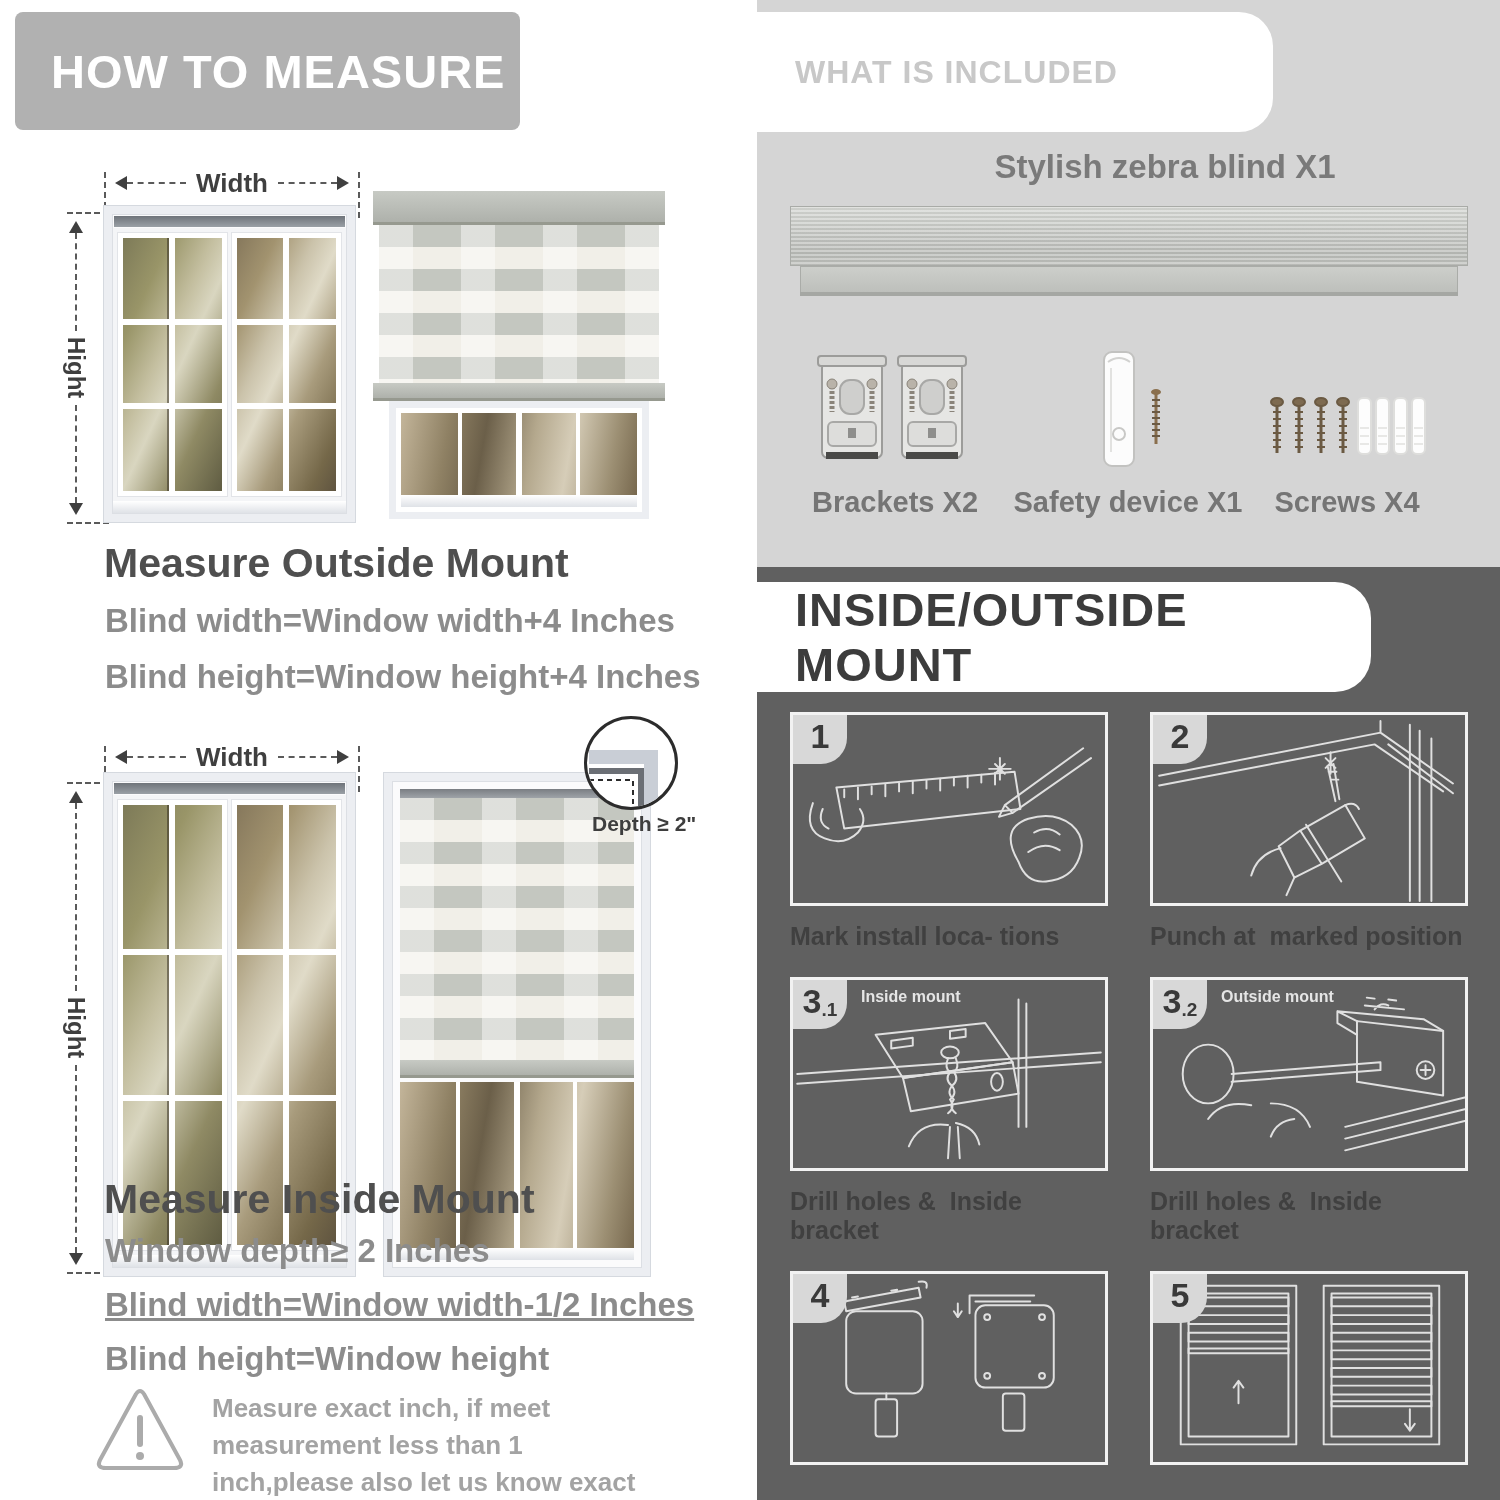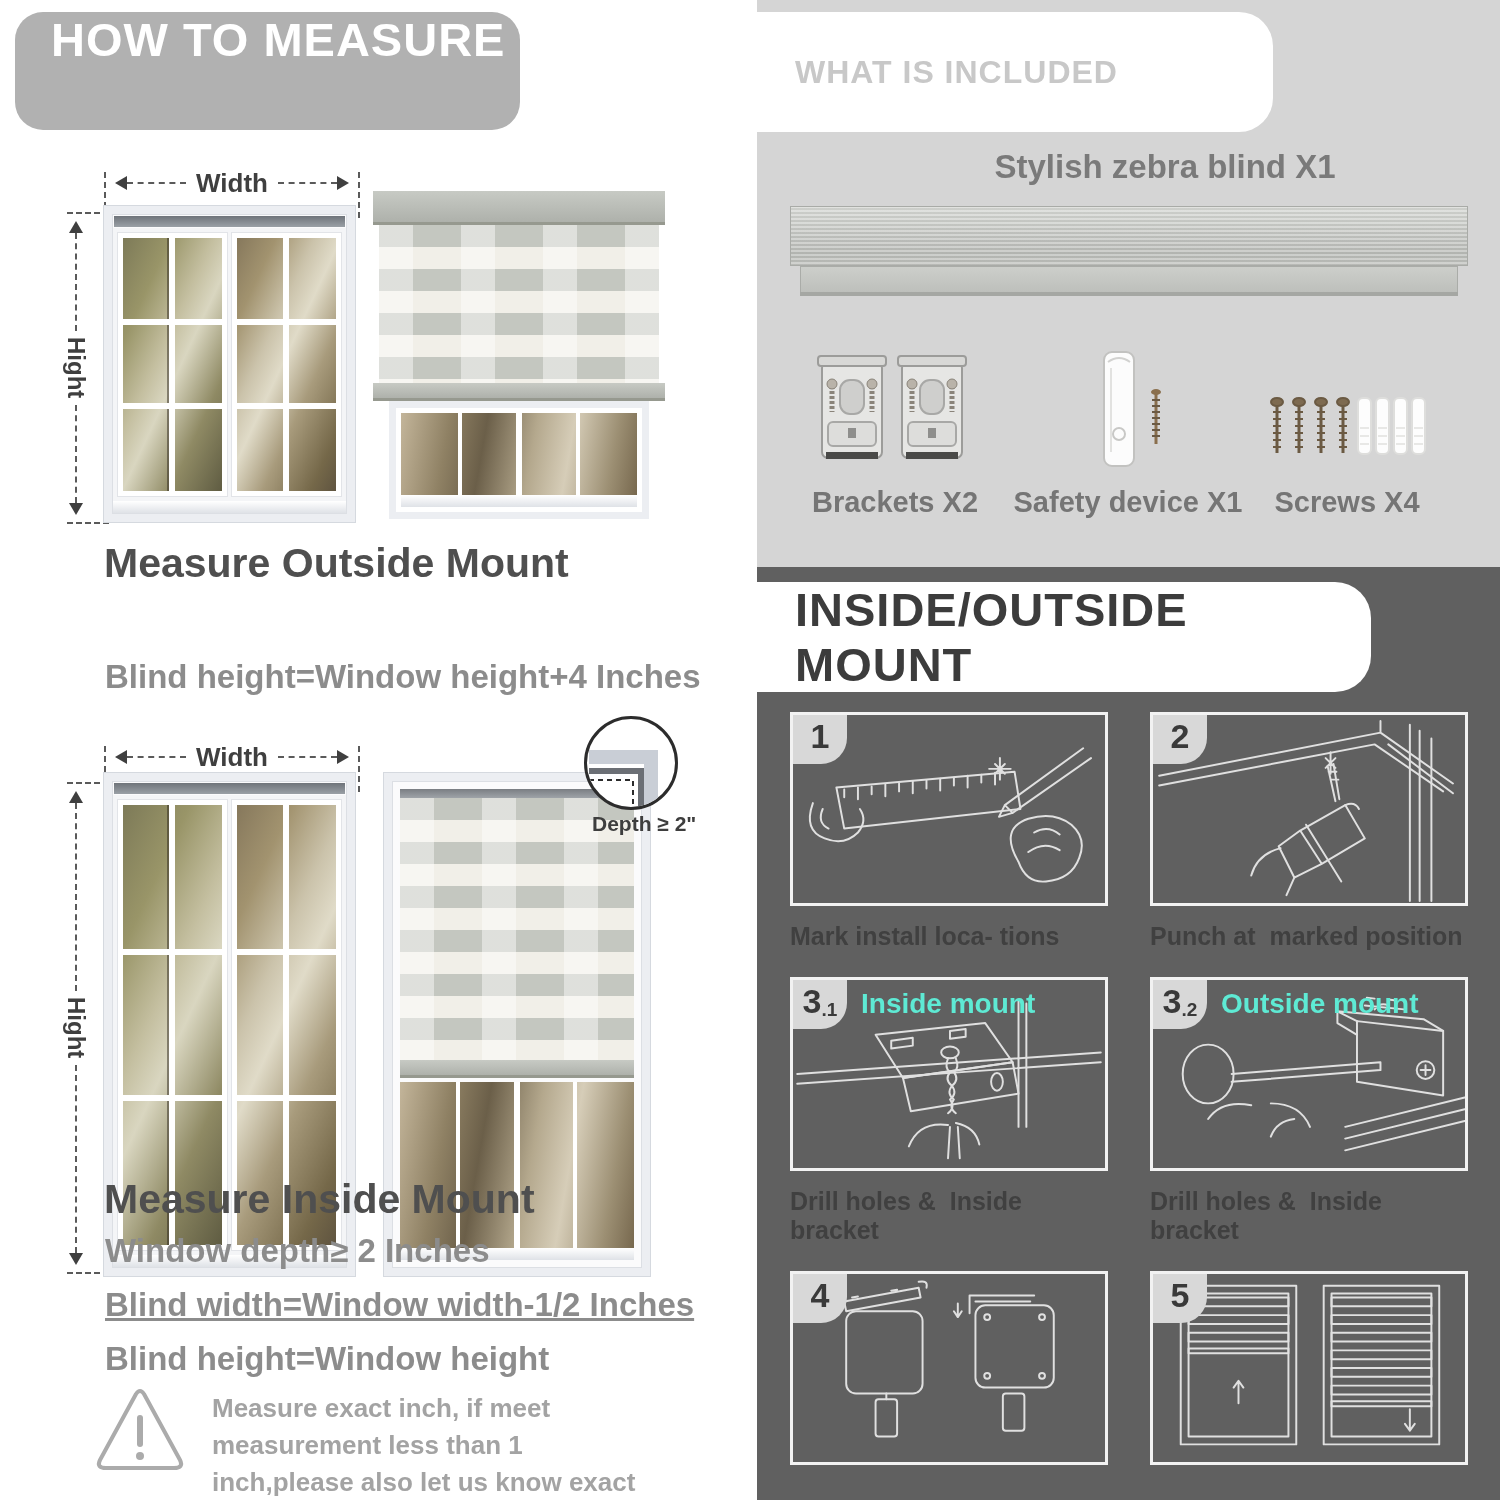--- a/index.html
+++ b/index.html
@@ -1,22 +1,22 @@
 <!DOCTYPE html>
 <html><head>
 <meta charset="utf-8">
 <style>
   html,body{margin:0;padding:0;background:#fff;}
   .page{position:relative;width:1500px;height:1500px;background:#fff;overflow:hidden;
         font-family:"Liberation Sans",sans-serif;}
   .abs{position:absolute;box-sizing:border-box;}
 
   
-  .badge-gray{left:15px;top:12px;width:505px;height:118px;background:#b1b1b1;border-radius:28px;
-              display:flex;padding-left:36px;}
+  .badge-gray{left:15px;top:12px;width:505px;height:118px;background:#b1b1b1;border-radius:8px;
+              display:flex;align-items:center;padding-left:36px;}
   .badge-gray span{color:#fff;font-size:47px;font-weight:bold;letter-spacing:1px;}
 
   .h-arrow{display:flex;align-items:center;height:34px;}
   .tick-v{width:0;height:46px;border-left:2px dashed #5a5a5a;position:relative;top:12px;}
   .ah{width:0;height:0;border:7px solid transparent;}
   .ah-left{border-right:12px solid #3f3f3f;margin-left:2px;}
   .ah-right{border-left:12px solid #3f3f3f;margin-right:2px;}
   .dash{flex:1;height:0;border-top:2px dashed #5a5a5a;}
   .arrow-label{font-size:26px;font-weight:bold;color:#3f3f3f;padding:0 10px;white-space:nowrap;}
 
@@ -86,21 +86,21 @@
 
   .steps{left:790px;top:712px;width:678px;display:grid;
          grid-template-columns:318px 318px;column-gap:42px;row-gap:26px;}
   .step{display:flex;flex-direction:column;}
   .step-canvas{height:188px;border:3px solid #f2f2f2;position:relative;background:#606060;}
   .step-num{position:absolute;left:0;top:0;width:54px;height:46px;background:#d8d8d8;
             border-radius:0 0 26px 0;display:flex;align-items:flex-start;justify-content:center;
             color:#3a3a3a;font-weight:bold;line-height:1.1;padding-top:3px;}
   .num-main{font-size:34px;}
   .num-sub{font-size:19px;align-self:flex-end;margin-bottom:8px;}
-  .step-title{position:absolute;left:68px;top:8px;color:#5eead4;font-size:28px;font-weight:bold;}
+  .step-title{position:absolute;left:68px;top:8px;color:#e5e5e5;font-size:16px;font-weight:bold;}
   .step-caption{margin-top:16px;color:#404040;font-size:25px;font-weight:bold;white-space:pre-wrap;}
   .lineart{position:absolute;inset:0;width:100%;height:100%;}
   .lineart path,.lineart line,.lineart polyline,.lineart circle,.lineart ellipse,.lineart rect
     {fill:none;stroke:#e0e0e0;stroke-width:2;stroke-linecap:round;stroke-linejoin:round;}
 </style>
 </head>
 <body>
 
 <div class="page">
 
@@ -143,20 +143,21 @@
   <div class="abs zebra" style="left:379px;top:225px;width:280px;height:158px;"></div>
   <div class="abs grayrail" style="left:373px;top:383px;width:292px;height:18px;"></div>
   <div class="abs winu" style="left:389px;top:401px;width:260px;height:118px;">
     <div class="winu-in">
       <div class="winu-glass street"></div>
       <div class="sill"></div>
     </div>
   </div>
 
   <div class="abs heading" style="left:104px;top:540px;">Measure Outside Mount</div>
+  <div class="abs formula" style="left:105px;top:602px;">Blind width=Window width+4 Inches</div>
   <div class="abs formula" style="left:105px;top:658px;">Blind height=Window height+4 Inches</div>
 
   <div class="abs h-arrow" style="left:104px;top:740px;width:256px;">
     <span class="tick-v"></span>
     <span class="ah ah-left"></span>
     <span class="dash"></span>
     <span class="arrow-label">Width</span>
     <span class="dash"></span>
     <span class="ah ah-right"></span>
     <span class="tick-v"></span>

